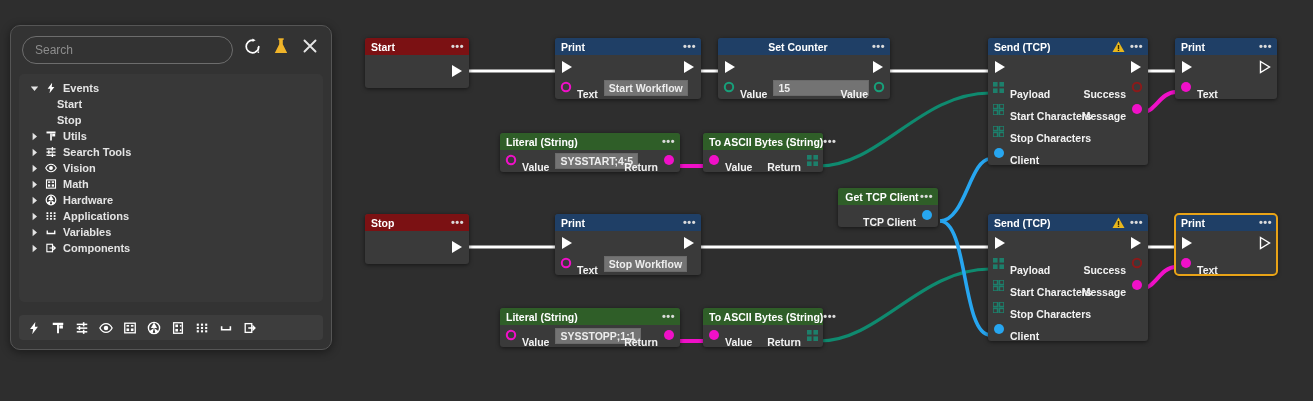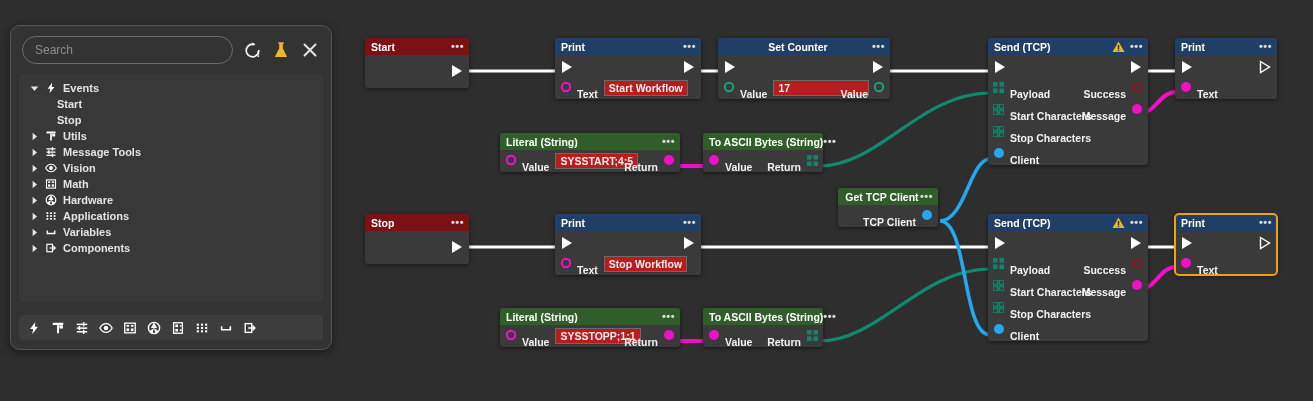--- a/index.html
+++ b/index.html
@@ -19,21 +19,21 @@
   
   #sidebar {
     position: absolute; left: 10px; top: 25px;
     width: 322px; height: 325px;
     background: #333333;
     border: 1px solid #555;
     border-radius: 10px;
     box-shadow: 0 2px 10px rgba(0,0,0,.45);
     overflow: hidden;
   }
-  .sb-top { display: flex; align-items: center; padding: 10px 11px 8px 11px; gap: 9px; }
+  .sb-top { display: flex; align-items: flex-start; padding: 10px 11px 8px 11px; gap: 9px; }
   .sb-search {
     flex: 1 1 auto; height: 28px;
     background: transparent;
     border: 1px solid #6d6d6d;
     border-radius: 14px;
     color: #d8d8d8;
     font-size: 12px;
     padding: 0 12px;
     outline: none;
     font-family: "Liberation Sans", sans-serif;
@@ -93,21 +93,21 @@
   .exec-in  { position: absolute; left: 4px;  top: 4px; }
   .exec-out { position: absolute; right: 4px; top: 4px; }
 
   .prow { position: relative; height: 22px; display: flex; align-items: center; }
   .plabel { color: #f2f2f2; font-size: 10.5px; font-weight: bold; white-space: nowrap; margin-top: 12px; }
   .pin-l { position: absolute; left: 5px; top: 50%; transform: translateY(-50%); }
   .pin-r { position: absolute; right: 5px; top: 50%; transform: translateY(-50%); }
   .lbl-l { margin-left: 22px; }
   .lbl-r { position: absolute; right: 22px; }
   .valbox {
-    background: #b91c1c; border: 1px solid #6a6a6a;
+    background: #737373; border: 1px solid #6a6a6a;
     color: #ededed; font-size: 10.5px; font-weight: bold;
     padding: 1px 4px; margin-left: 6px; white-space: nowrap;
   }
 </style>
 </head>
 <body>
 
 <div id="app">
 
   <div id="canvas">
@@ -199,21 +199,21 @@
               </svg>
           </span>
         </div>
         <div class="prow">
           <span class="pin-l">
             <svg width="12" height="12" viewBox="0 0 12 12">
                 <circle cx="6" cy="6" r="4.2" fill="none" stroke="#17a07a" stroke-width="2"></circle>
               </svg>
           </span>
           <span class="plabel lbl-l">Value</span>
-          <span class="valbox" style="width:96px">17</span>
+          <span class="valbox" style="width:96px">15</span>
           <span class="plabel lbl-r">Value</span>
           <span class="pin-r">
             <svg width="12" height="12" viewBox="0 0 12 12">
                 <circle cx="6" cy="6" r="4.2" fill="none" stroke="#17a07a" stroke-width="2"></circle>
               </svg>
           </span>
         </div>
       </div>
     </div>
 
@@ -670,21 +670,21 @@
           <span class="tw-icon">
             <svg width="12" height="12" viewBox="0 0 16 16">
               <rect x="2" y="3" width="12" height="1.7" fill="#ffffff"></rect>
               <rect x="9" y="1.4" width="1.8" height="4.8" fill="#ffffff"></rect>
               <rect x="2" y="7.3" width="12" height="1.7" fill="#ffffff"></rect>
               <rect x="4.2" y="5.7" width="1.8" height="4.8" fill="#ffffff"></rect>
               <rect x="2" y="11.5" width="12" height="1.7" fill="#ffffff"></rect>
               <rect x="9" y="9.9" width="1.8" height="4.8" fill="#ffffff"></rect>
             </svg>
           </span>
-          <span>Message Tools</span>
+          <span>Search Tools</span>
         </div>
         <div class="tree-row">
           <span class="tw-arrow">
             <svg width="9" height="9" viewBox="0 0 9 9">
               <path d="M2.6 0.8 L7 4.5 L2.6 8.2 Z" fill="#e4e4e4"></path>
             </svg>
           </span>
           <span class="tw-icon">
             <svg width="12" height="12" viewBox="0 0 16 16">
               <path d="M8 3 C12.5 3 15 8 15 8 C15 8 12.5 13 8 13 C3.5 13 1 8 1 8 C1 8 3.5 3 8 3 Z" fill="none" stroke="#ffffff" stroke-width="1.5"></path>

